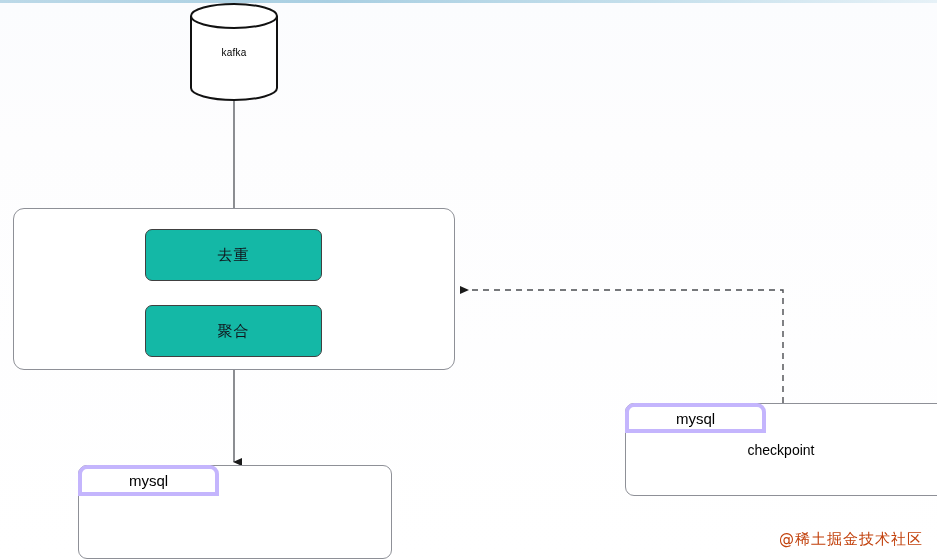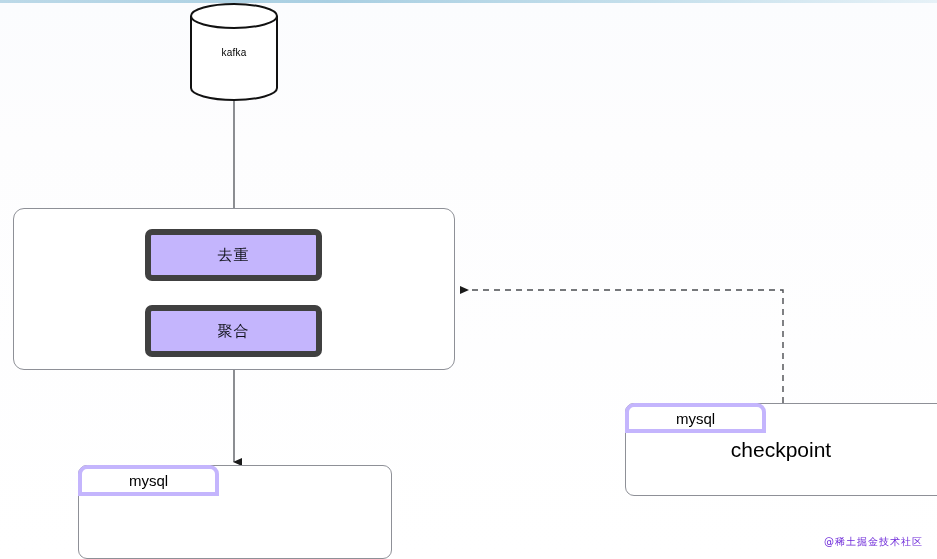--- a/index.html
+++ b/index.html
@@ -56,22 +56,22 @@
     left: 13px; top: 208px;
     width: 442px; height: 162px;
     border: 1px solid #8e9097;
     border-radius: 11px;
     background: #ffffff;
     box-sizing: border-box;
   }
   .op-box {
     position: absolute;
     width: 177px; height: 52px;
-    background: #c4b5fd;
-    border: 6px solid #404040;
+    background: #14b8a6;
+    border: 1px solid #404040;
     border-radius: 7px;
     box-sizing: border-box;
     display: flex; align-items: center; justify-content: center;
     font-size: 15px; color: #11131a;
     letter-spacing: 1px;
   }
   #op-dedup { left: 145px; top: 229px; }
   #op-agg   { left: 145px; top: 305px; }
 
   
@@ -90,38 +90,38 @@
     border: 4px solid #c4b5fd;
     border-radius: 9px 9px 0 0;
     background: #ffffff;
     box-sizing: border-box;
     display: flex; align-items: center; justify-content: center;
     font-size: 15px; color: #000000;
   }
   .tab-box .tab-caption {
     position: absolute;
     display: flex; align-items: center; justify-content: center;
-    font-size: 21px; color: #000000;
+    font-size: 14px; color: #000000;
   }
 
   #sink-mysql-box { left: 78px; top: 465px; width: 314px; height: 94px; }
   #sink-mysql-box .tab-body { width: 314px; height: 94px; }
   #sink-mysql-box .tab-head { left: 0; top: 0; width: 141px; height: 31px; }
 
   #checkpoint-box { left: 625px; top: 403px; width: 330px; height: 93px; }
   #checkpoint-box .tab-body { width: 330px; height: 93px; }
   #checkpoint-box .tab-head { left: 0; top: 0; width: 141px; height: 30px; }
   #checkpoint-box .tab-caption { left: 0; top: 34px; width: 312px; height: 26px; }
 
   
   #watermark {
     position: absolute;
     right: 14px; bottom: 10px;
-    font-size: 10px;
-    color: #6d28d9;
+    font-size: 15px;
+    color: #c2410c;
     letter-spacing: 1px;
     white-space: nowrap;
     font-family: "DejaVu Sans", "Liberation Sans", sans-serif;
   }
 </style>
 </head>
 <body>
 
 <div id="stage">
 

